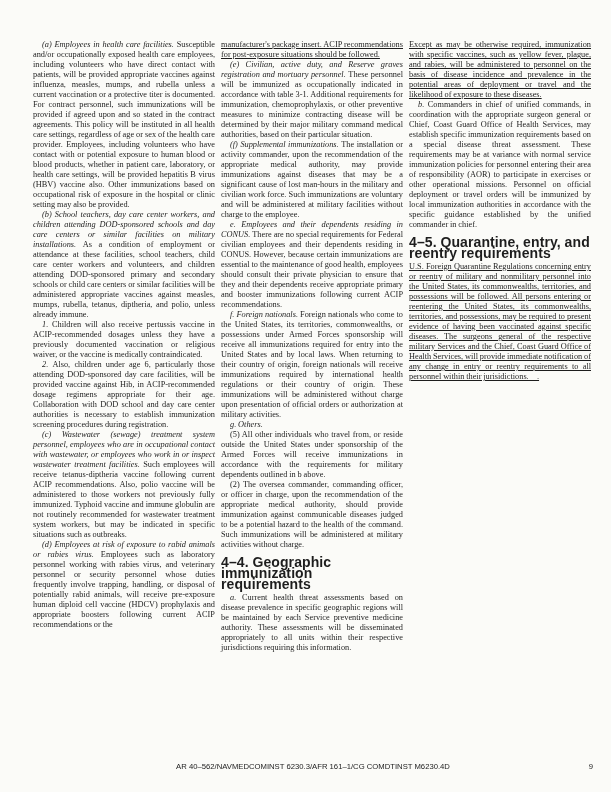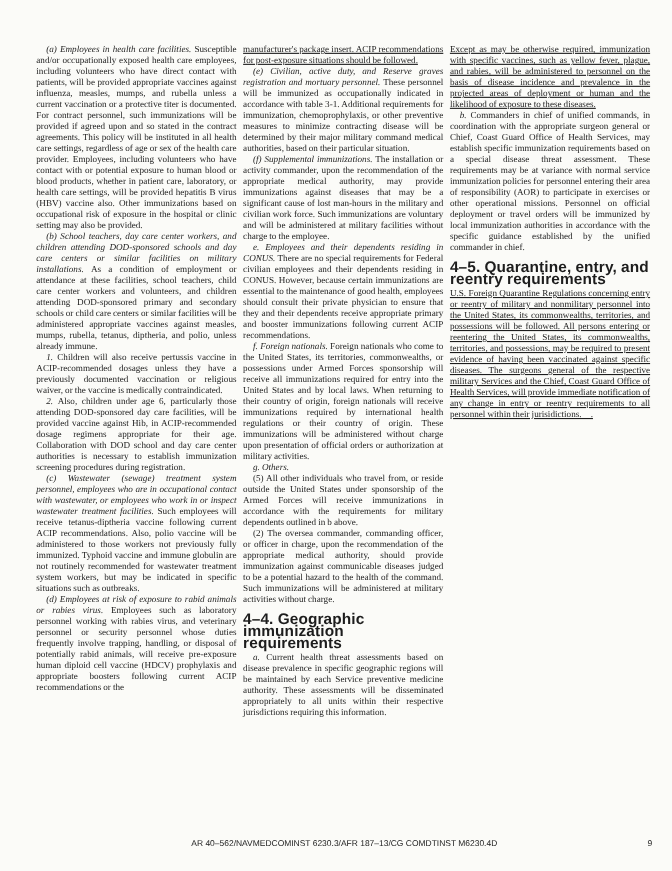--- a/index.html
+++ b/index.html
@@ -65,23 +65,23 @@
         <p class="blk indent"><span class="lead">(f) Supplemental immunizations. </span>The installation or activity commander, upon the recommendation of the appropriate medical authority, may provide immunizations against diseases that may be a significant cause of lost man-hours in the military and civilian work force. Such immunizations are voluntary and will be administered at military facilities without charge to the employee.</p>
         <p class="blk indent"><span class="lead">e. Employees and their dependents residing in CONUS. </span>There are no special requirements for Federal civilian employees and their dependents residing in CONUS. However, because certain immunizations are essential to the maintenance of good health, employees should consult their private physician to ensure that they and their dependents receive appropriate primary and booster immunizations following current ACIP recommendations.</p>
         <p class="blk indent"><span class="lead">f. Foreign nationals. </span>Foreign nationals who come to the United States, its territories, commonwealths, or possessions under Armed Forces sponsorship will receive all immunizations required for entry into the United States and by local laws. When returning to their country of origin, foreign nationals will receive immunizations required by international health regulations or their country of origin. These immunizations will be administered without charge upon presentation of official orders or authorization at military activities.</p>
         <p class="blk indent"><span class="lead">g. Others. </span></p>
         <p class="blk indent">(5) All other individuals who travel from, or reside outside the United States under sponsorship of the Armed Forces will receive immunizations in accordance with the requirements for military dependents outlined in b above.</p>
         <p class="blk indent">(2) The oversea commander, commanding officer, or officer in charge, upon the recommendation of the appropriate medical authority, should provide immunization against communicable diseases judged to be a potential hazard to the health of the command. Such immunizations will be administered at military activities without charge.</p>
         <p class="blk heading">4–4. Geographic immunization requirements</p>
         <p class="blk indent"><span class="lead">a. </span>Current health threat assessments based on disease prevalence in specific geographic regions will be maintained by each Service preventive medicine authority. These assessments will be disseminated appropriately to all units within their respective jurisdictions requiring this information.</p>
       </div>
     <div class="col">
-        <p class="blk flush">Except as may be otherwise required, immunization with specific vaccines, such as yellow fever, plague, and rabies, will be administered to personnel on the basis of disease incidence and prevalence in the projected areas of deployment or human and the likelihood of exposure to these diseases.</p>
+        <p class="blk flush">Except as may be otherwise required, immunization with specific vaccines, such as yellow fever, plague, and rabies, will be administered to personnel on the basis of disease incidence and prevalence in the potential areas of deployment or travel and the likelihood of exposure to these diseases.</p>
         <p class="blk indent"><span class="lead">b. </span>Commanders in chief of unified commands, in coordination with the appropriate surgeon general or Chief, Coast Guard Office of Health Services, may establish specific immunization requirements based on a special disease threat assessment. These requirements may be at variance with normal service immunization policies for personnel entering their area of responsibility (AOR) to participate in exercises or other operational missions. Personnel on official deployment or travel orders will be immunized by local immunization authorities in accordance with the specific guidance established by the unified commander in chief.</p>
         <p class="blk heading">4–5. Quarantine, entry, and reentry requirements</p>
         <p class="blk flush">U.S. Foreign Quarantine Regulations concerning entry or reentry of military and nonmilitary personnel into the United States, its commonwealths, territories, and possessions will be followed. All persons entering or reentering the United States, its commonwealths, territories, and possessions, may be required to present evidence of having been vaccinated against specific diseases. The surgeons general of the respective military Services and the Chief, Coast Guard Office of Health Services, will provide immediate notification of any change in entry or reentry requirements to all personnel within their jurisidictions. .</p>
       </div>
   </div>
   <div class="footer">
-    <span class="citation">AR 40–562/NAVMEDCOMINST 6230.3/AFR 187–13/CG COMDTINST M6230.4D</span>
+    <span class="citation">AR 40–562/NAVMEDCOMINST 6230.3/AFR 161–1/CG COMDTINST M6230.4D</span>
     <span class="pagenum">9</span>
   </div>
 </div>
 
 </body></html>

